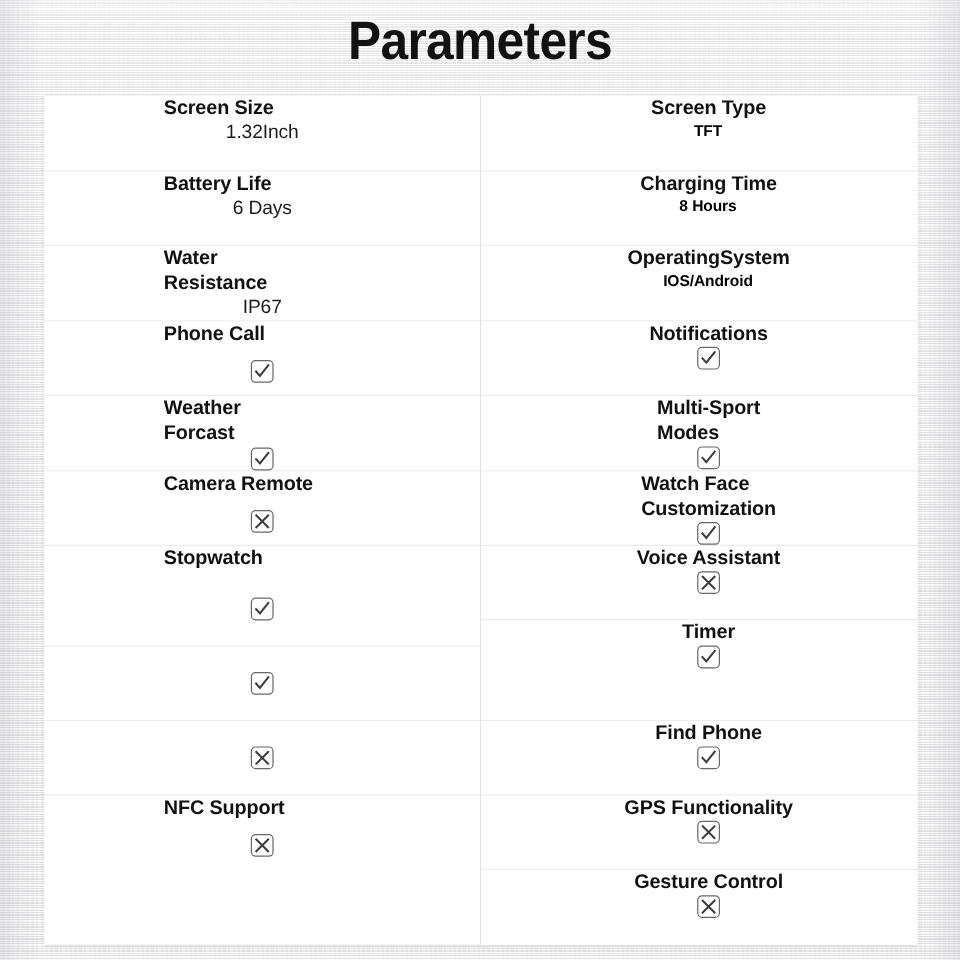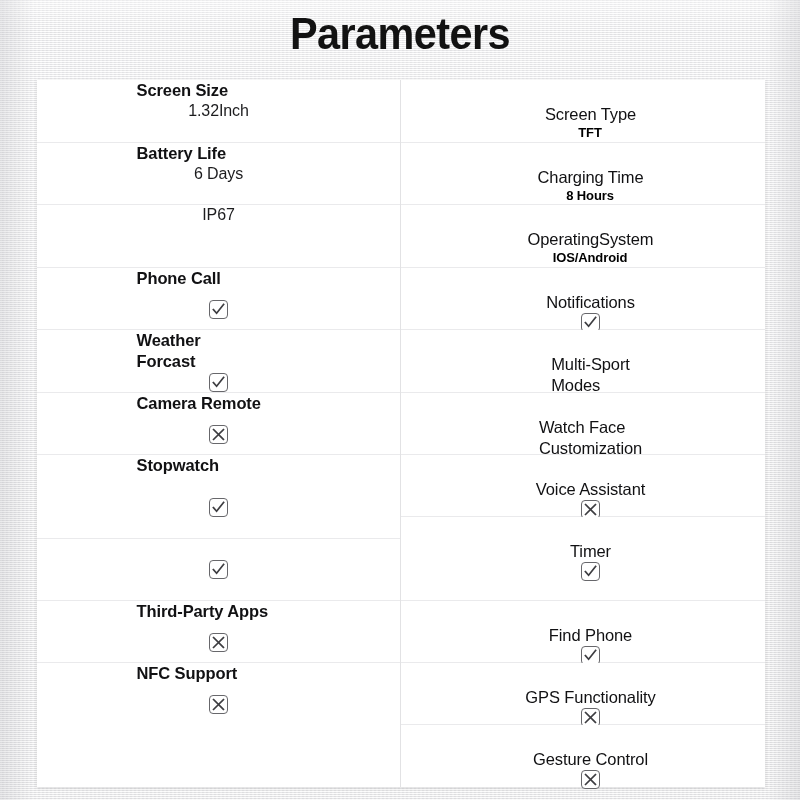--- a/index.html
+++ b/index.html
@@ -124,26 +124,25 @@
     font-weight: normal;
     color: #1c1c1e;
     line-height: 1.28;
     letter-spacing: -0.1px;
   }
 
   .right-col .spec-label {
     padding-left: 15px;
     box-sizing: border-box;
     font-size: 16.5px;
-    font-weight: normal;
+    font-weight: bold;
     color: #111113;
     line-height: 1.28;
     letter-spacing: -0.1px;
     white-space: pre-line;
-    margin-top: 24px;
   }
   .right-col .spec-value {
     padding-left: 14px;
     font-size: 13px;
     font-weight: bold;
     color: #000000;
     line-height: 1.28;
     letter-spacing: -0.1px;
     white-space: nowrap;
   }
@@ -188,20 +187,21 @@
     <div class="spec-column left-col">
         <div class="spec-row h-63">
           <div class="spec-label">Screen Size</div>
           <div class="spec-value">1.32Inch</div>
         </div>
         <div class="spec-row h-62">
           <div class="spec-label">Battery Life</div>
           <div class="spec-value">6 Days</div>
         </div>
         <div class="spec-row h-63">
+          <div class="spec-label">Water<br>Resistance</div>
           <div class="spec-value">IP67</div>
         </div>
         <div class="spec-row h-62">
           <div class="spec-label">Phone Call</div>
           <div class="checkbox-wrap">
             <span class="checkbox" style="border-color: rgb(103, 103, 107);">
               <svg width="13" height="13" viewBox="0 0 13 13">
                 <path d="M1.4 6.6 L4.6 10.2 L11.6 1.4" stroke="#3d3d41" stroke-width="1.7" fill="none" stroke-linecap="square"></path>
               </svg>
             </span>
@@ -240,21 +240,20 @@
         <div class="spec-row h-62">
           <div class="checkbox-wrap">
             <span class="checkbox" style="border-color: rgb(103, 103, 107);">
               <svg width="13" height="13" viewBox="0 0 13 13">
                 <path d="M1.4 6.6 L4.6 10.2 L11.6 1.4" stroke="#3d3d41" stroke-width="1.7" fill="none" stroke-linecap="square"></path>
               </svg>
             </span>
           </div>
         </div>
         <div class="spec-row h-62">
-          <div class="spec-label">Third-Party Apps</div>
           <div class="checkbox-wrap">
             <span class="checkbox" style="border-color: rgb(103, 103, 107);">
               <svg width="13" height="13" viewBox="0 0 13 13">
                 <path d="M1.6 1.6 L11.4 11.4 M11.4 1.6 L1.6 11.4" stroke="#3d3d41" stroke-width="1.7" fill="none" stroke-linecap="square"></path>
               </svg>
             </span>
           </div>
         </div>
         <div class="spec-row h-62">
           <div class="spec-label">NFC Support</div>

